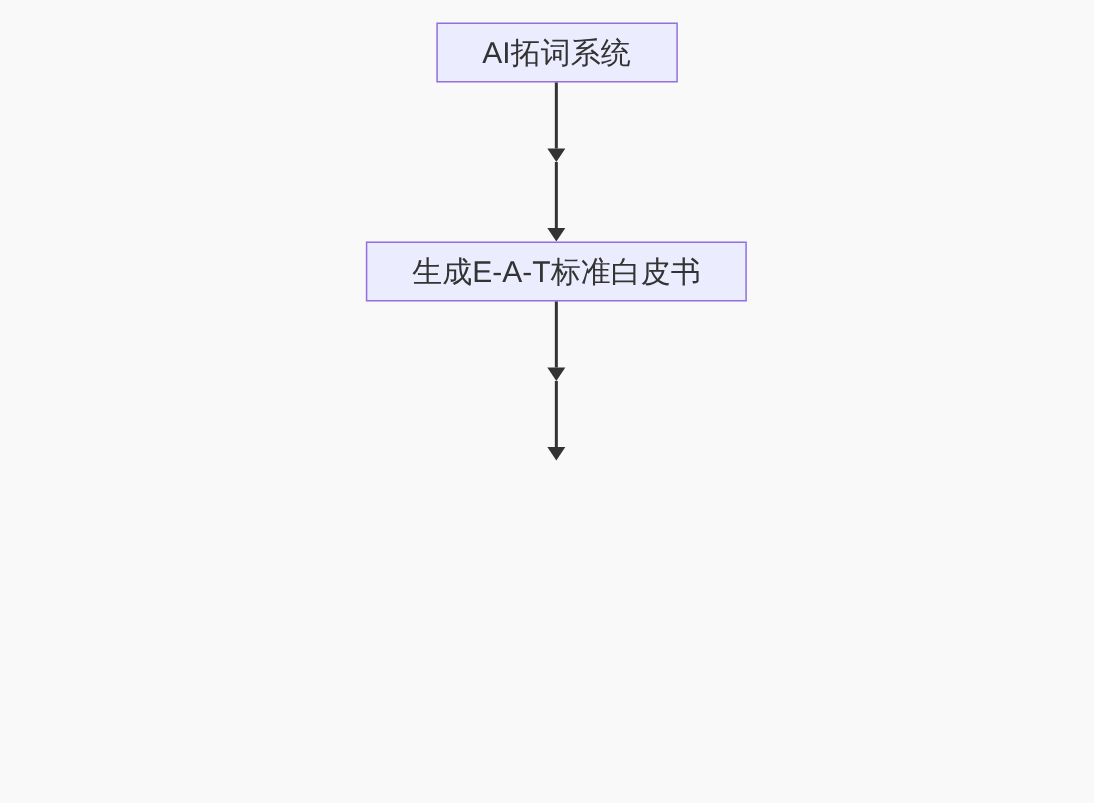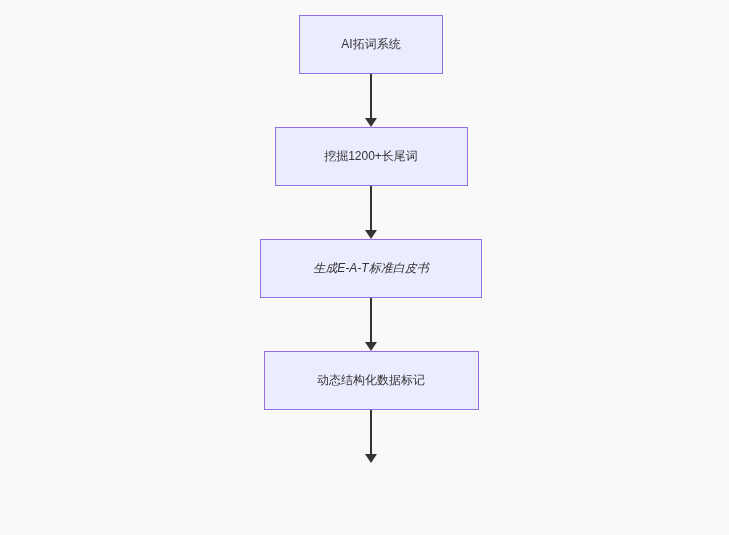--- a/index.html
+++ b/index.html
@@ -18,28 +18,28 @@
     position: absolute;
     left: 371px;
     top: 15px;
     transform: translateX(-50%);
     display: flex;
     flex-direction: column;
     align-items: center;
   }
   .flow-node {
     box-sizing: border-box;
-    height: 59px;
+    height: 40px;
     padding: 0 30px;
     background: var(--node-fill, #ececff);
     border: 1px solid var(--node-border, #9370db);
     display: flex;
     align-items: center;
     justify-content: center;
-    font-size: 12px;
+    font-size: 20px;
     color: var(--text, #333333);
     white-space: nowrap;
     text-align: center;
   }
   .flow-node:nth-of-type(1) { min-width: 144px; }
   .flow-node:nth-of-type(3) { min-width: 193px; }
   .flow-node:nth-of-type(5) { min-width: 222px; font-style: italic; }
   .flow-node:nth-of-type(7) { min-width: 215px; }
   .flow-node:nth-of-type(9) { min-width: 234px; }
   .flow-arrow {
@@ -67,35 +67,33 @@
 <div class="stage">
   <div class="flow-column">
 
     <div class="flow-node">AI拓词系统</div>
 
     <div class="flow-arrow">
       <div class="arrow-line"></div>
       <div class="arrow-head"></div>
     </div>
 
-    <div class="flow-node">挖掘1200+长尾词</div>
 
     <div class="flow-arrow">
       <div class="arrow-line"></div>
       <div class="arrow-head"></div>
     </div>
 
     <div class="flow-node">生成E-A-T标准白皮书</div>
 
     <div class="flow-arrow">
       <div class="arrow-line"></div>
       <div class="arrow-head"></div>
     </div>
 
-    <div class="flow-node">动态结构化数据标记</div>
 
     <div class="flow-arrow">
       <div class="arrow-line"></div>
       <div class="arrow-head"></div>
     </div>
 
 
   </div>
 </div>
 

